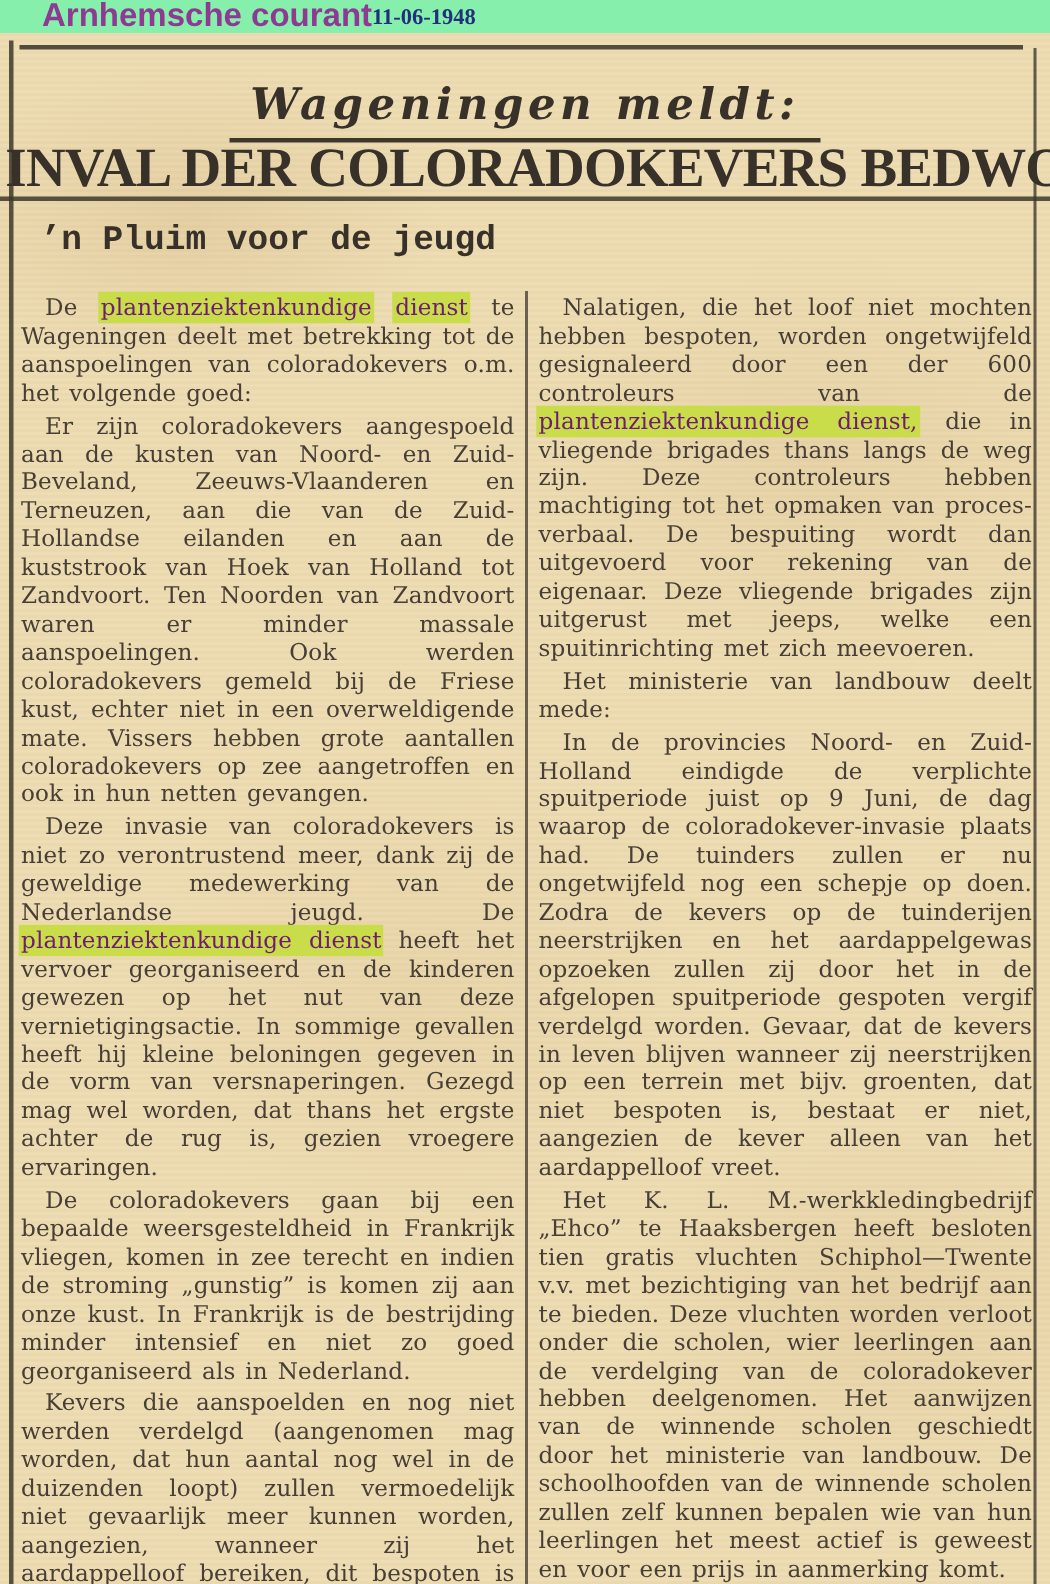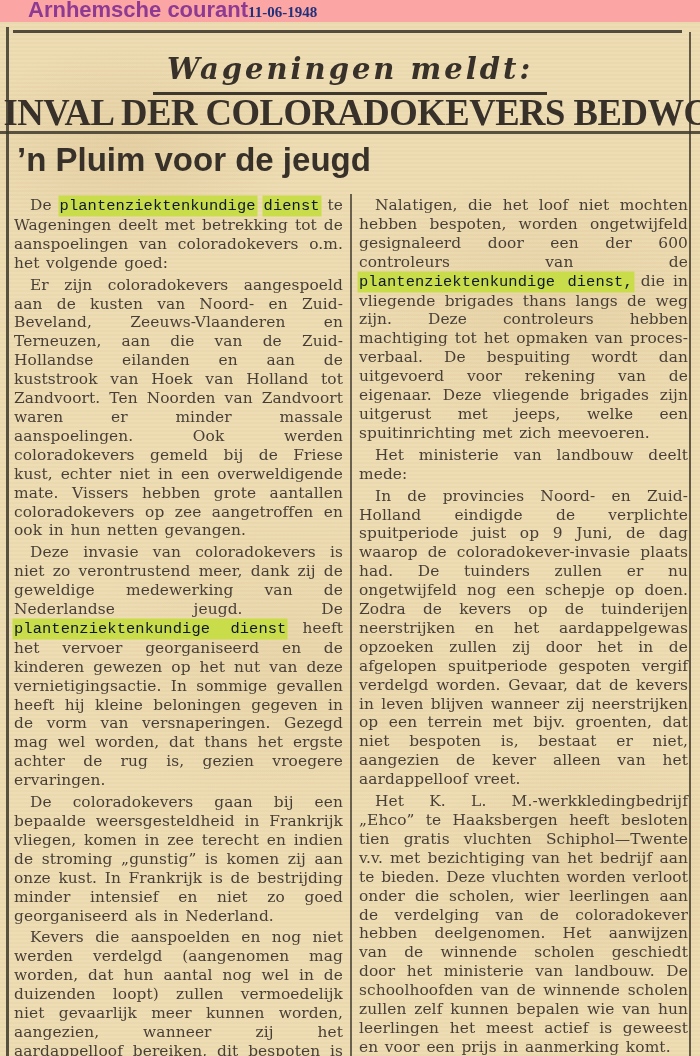--- a/index.html
+++ b/index.html
@@ -16,21 +16,21 @@
   body{
     width:700px; height:1056px;
     background:#ffffff;
     font-family:"DejaVu Serif", serif;
   }
   .page{ position:relative; width:700px; height:1056px; overflow:hidden; background:#ffffff; }
 
   
   .src-header{
     position:absolute; top:0; left:0; width:700px; height:22px;
-    background:#fca5a5; white-space:nowrap;
+    background:#86efac; white-space:nowrap;
   }
   .pub-title{
     position:absolute; left:28px; top:-2px;
     font-family:"Liberation Sans", sans-serif;
     font-weight:bold; font-size:22px; line-height:24px;
     color:var(--pub); letter-spacing:0px;
   }
   .pub-date{
     position:absolute; left:248px; top:3px;
     font-family:Liberation Serif, serif;
@@ -68,44 +68,43 @@
   .headline{
     position:absolute; top:72px; left:0; width:700px;
     text-align:center; white-space:nowrap;
     font-family:"Liberation Serif", serif; font-weight:bold;
     font-size:37px; line-height:38px; letter-spacing:-0.5px;
     color:var(--ink-dark);
     transform:scaleX(0.99); transform-origin:center;
   }
   .rule-mid{ position:absolute; top:109px; left:0; width:700px; height:3px; background:var(--rule); opacity:.85; }
   .subheadline{
-    position:absolute; top:120px; left:17px;
-    font-family:Liberation Sans, sans-serif; font-weight:bold;
-    font-size:33px; line-height:36px; letter-spacing:0px;
+    position:absolute; top:120px; left:27px;
+    font-family:Liberation Mono, monospace; font-weight:bold;
+    font-size:23px; line-height:36px; letter-spacing:0px;
     color:var(--ink-dark);
   }
 
   .columns{
     position:absolute; top:174px; left:14px; width:674px; height:860px;
     display:flex; gap:16px;
   }
   .col{ width:329px; }
   .col p{
     margin:0 0 3px 0;
     text-indent:16px;
     text-align:justify;
     font-size:15.4px; line-height:18.9px;
     letter-spacing:0.1px; word-spacing:1.6px;
     color:var(--ink);
   }
   .col .hl{
     background:var(--hl);
     box-shadow:0 0 0 1.5px var(--hl);
-    color:#0f172a;
-    font-family:Liberation Mono, monospace;
+    color:#701a75;
   }
 </style>
 </head>
 <body>
 
 <div class="page">
 
   <div class="src-header">
     <span class="pub-title">Arnhemsche courant</span>
     <span class="pub-date">11-06-1948</span>

